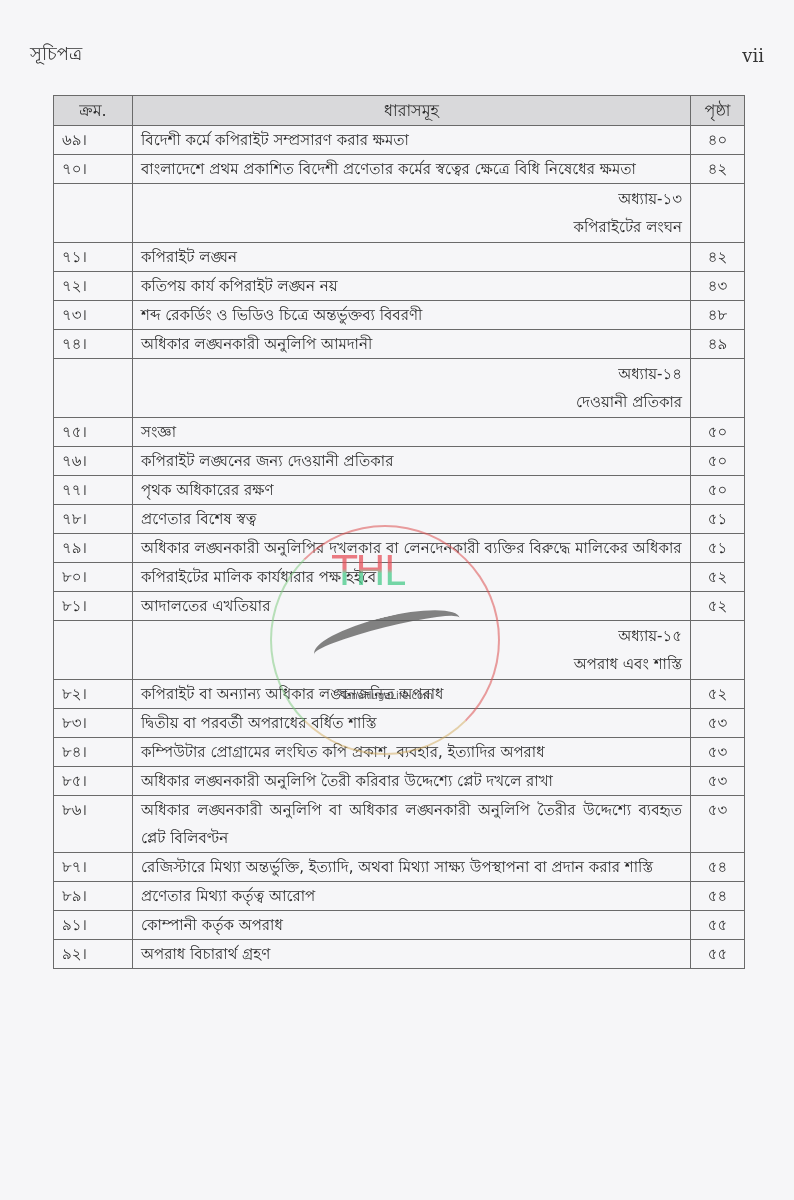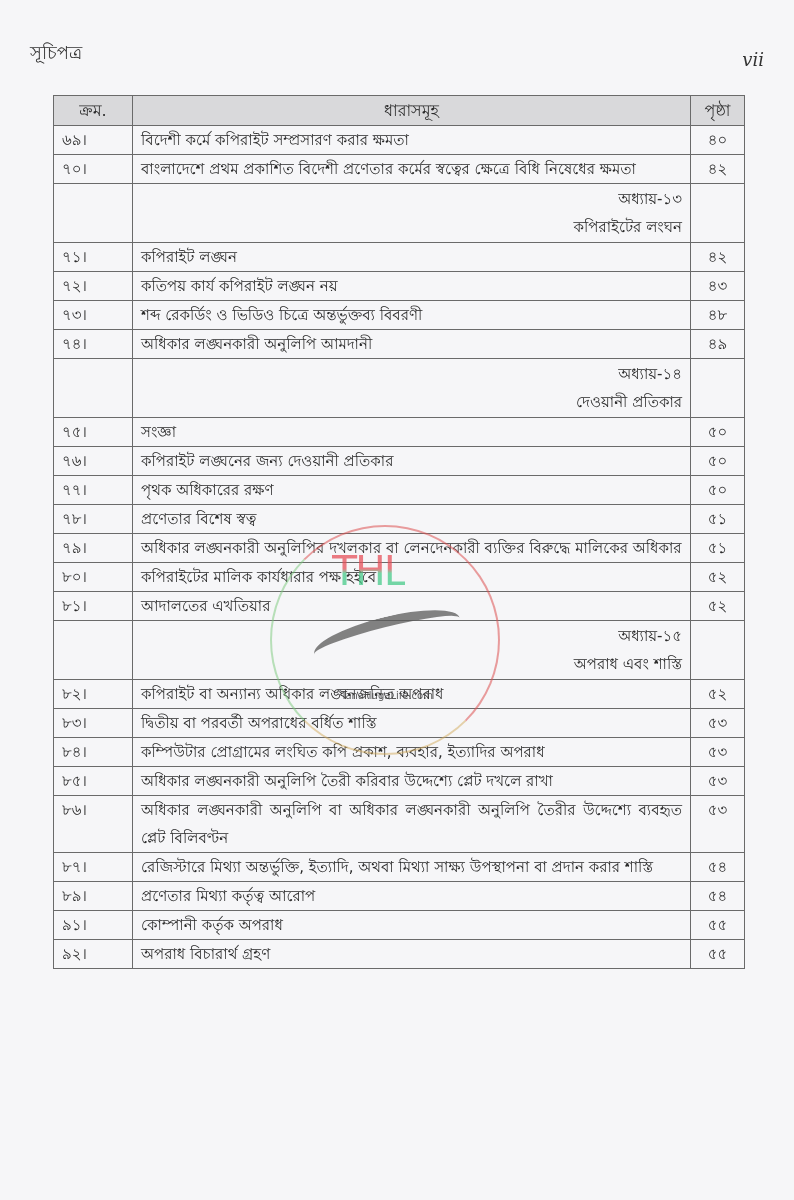--- a/index.html
+++ b/index.html
@@ -5,24 +5,24 @@
   html, body { margin: 0; padding: 0; }
   body {
     width: 794px; height: 1200px; overflow: hidden;
     background: #f6f6f8;
     font-family: "DejaVu Sans", "Liberation Sans", sans-serif;
     color: #2a2a2a;
     position: relative;
   }
   .page-header {
     position: absolute; left: 30px; right: 30px; top: 40px; height: 30px;
-    display: flex; justify-content: space-between; align-items: flex-end;
+    display: flex; justify-content: space-between; align-items: center;
   }
   .header-left { font-size: 18px; color: #333; }
-  .header-right { font-family: "DejaVu Serif", "Liberation Serif", serif; font-style: italic; font-size: 18px; color: #333; }
+  .header-right { font-family: "DejaVu Serif", "Liberation Serif", serif; font-size: 18px; color: #333; }
   table.toc {
     position: absolute; left: 53px; top: 95px; width: 692px;
     border-collapse: collapse; table-layout: fixed;
     font-size: 15px;
   }
   table.toc td, table.toc th {
     border: 1.5px solid #6a6a6a;
     padding: 0 8px;
     vertical-align: top;
     line-height: 28px;

